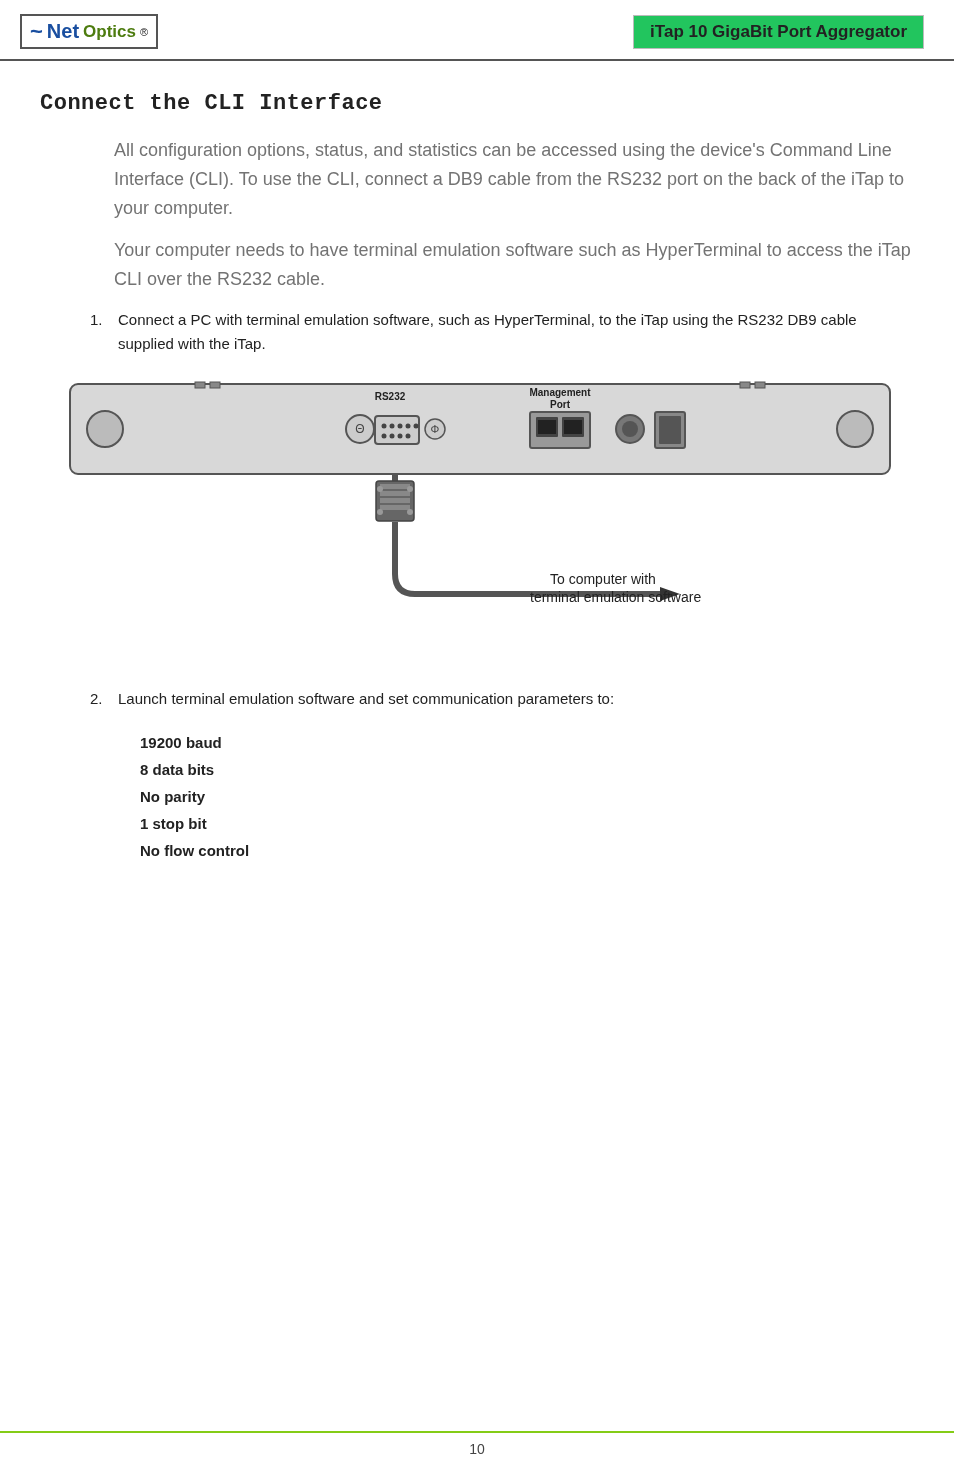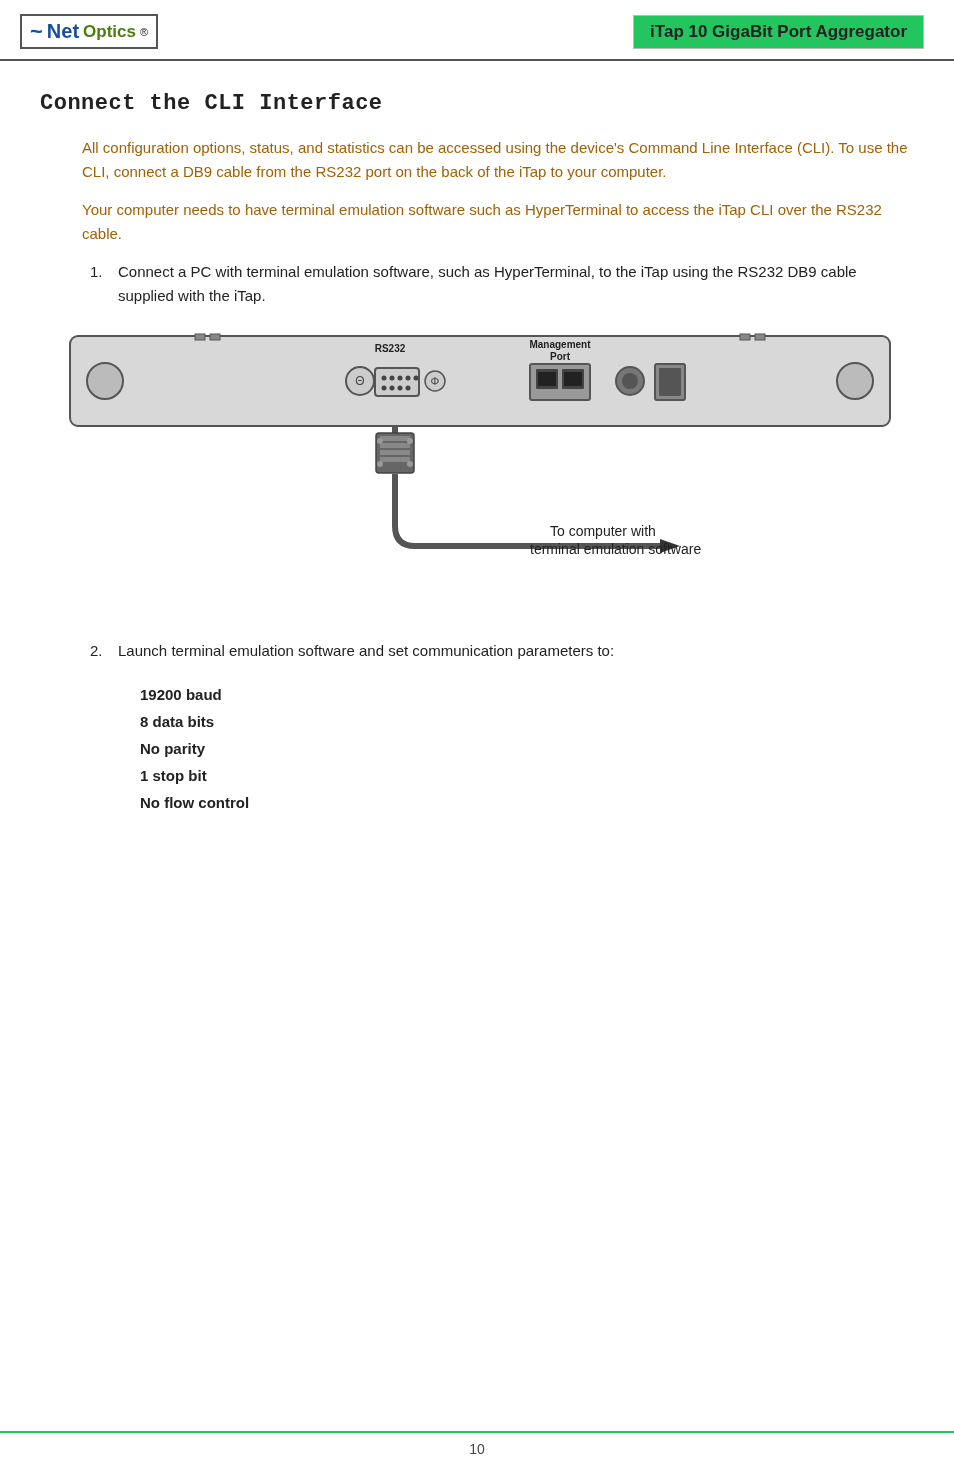--- a/index.html
+++ b/index.html
@@ -71,25 +71,25 @@
     .page-title {
       font-family: 'Courier New', Courier, monospace;
       font-size: 22px;
       font-weight: bold;
       color: #222;
       margin-bottom: 20px;
       letter-spacing: 0.5px;
     }
 
     .intro-text {
-      margin-left: 42px;
+      margin-left: 74px;
       margin-bottom: 14px;
       line-height: 1.6;
-      font-size: 15px;
-      color: #a16207;
+      font-size: 18px;
+      color: #737373;
     }
 
     .subsection-label {
       font-weight: bold;
       font-size: 15px;
       margin-bottom: 10px;
       margin-top: 6px;
     }
 
     .numbered-item {
@@ -123,21 +123,21 @@
       font-weight: bold;
       font-size: 15px;
       line-height: 1.8;
     }
 
     
     .footer {
       position: absolute;
       bottom: 18px;
       left: 0; right: 0;
-      border-top: 2px solid #22c55e;
+      border-top: 2px solid #84cc16;
       text-align: center;
       padding-top: 8px;
       font-size: 14px;
       color: #444;
     }
 
     
     .diagram-svg-wrapper {
       margin: 0 0 0 0;
       width: 100%;

